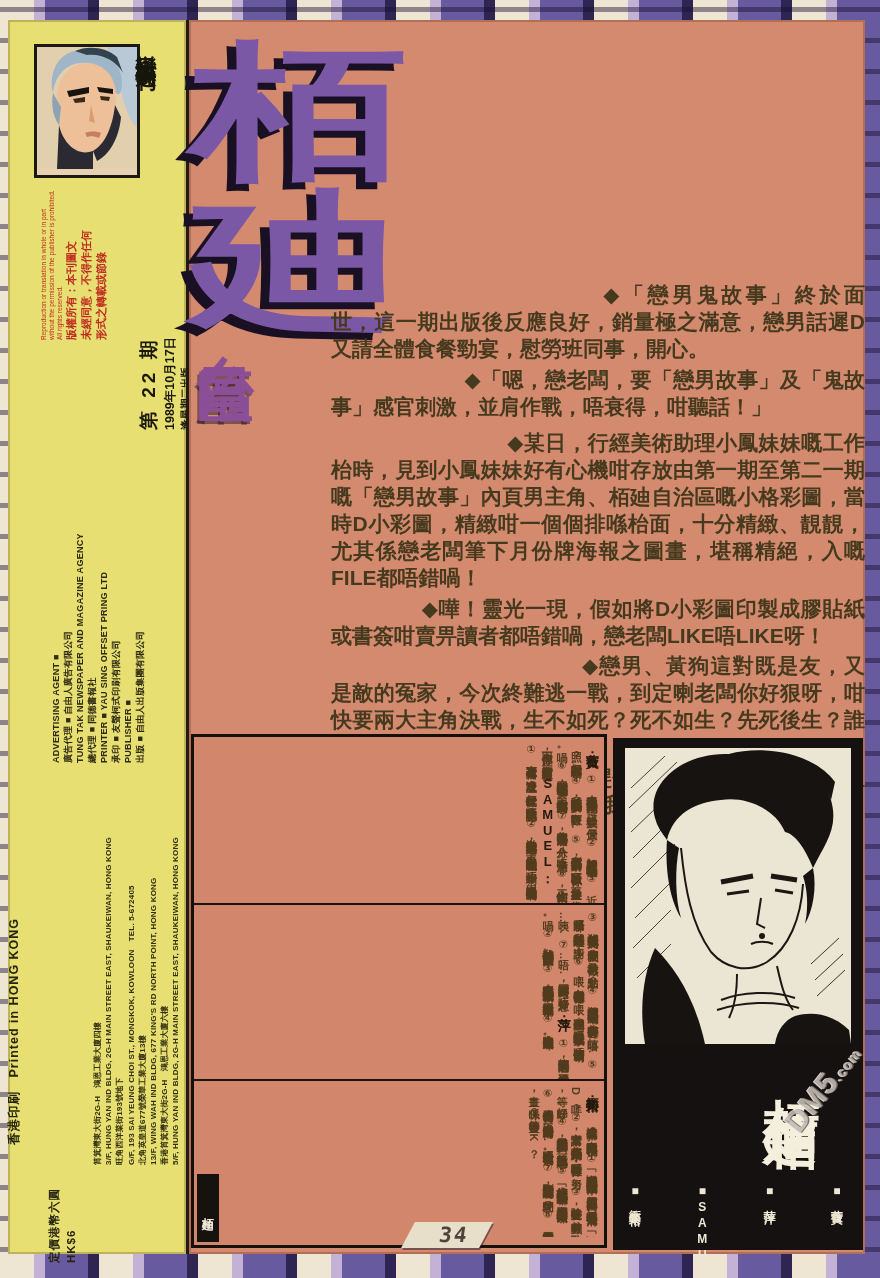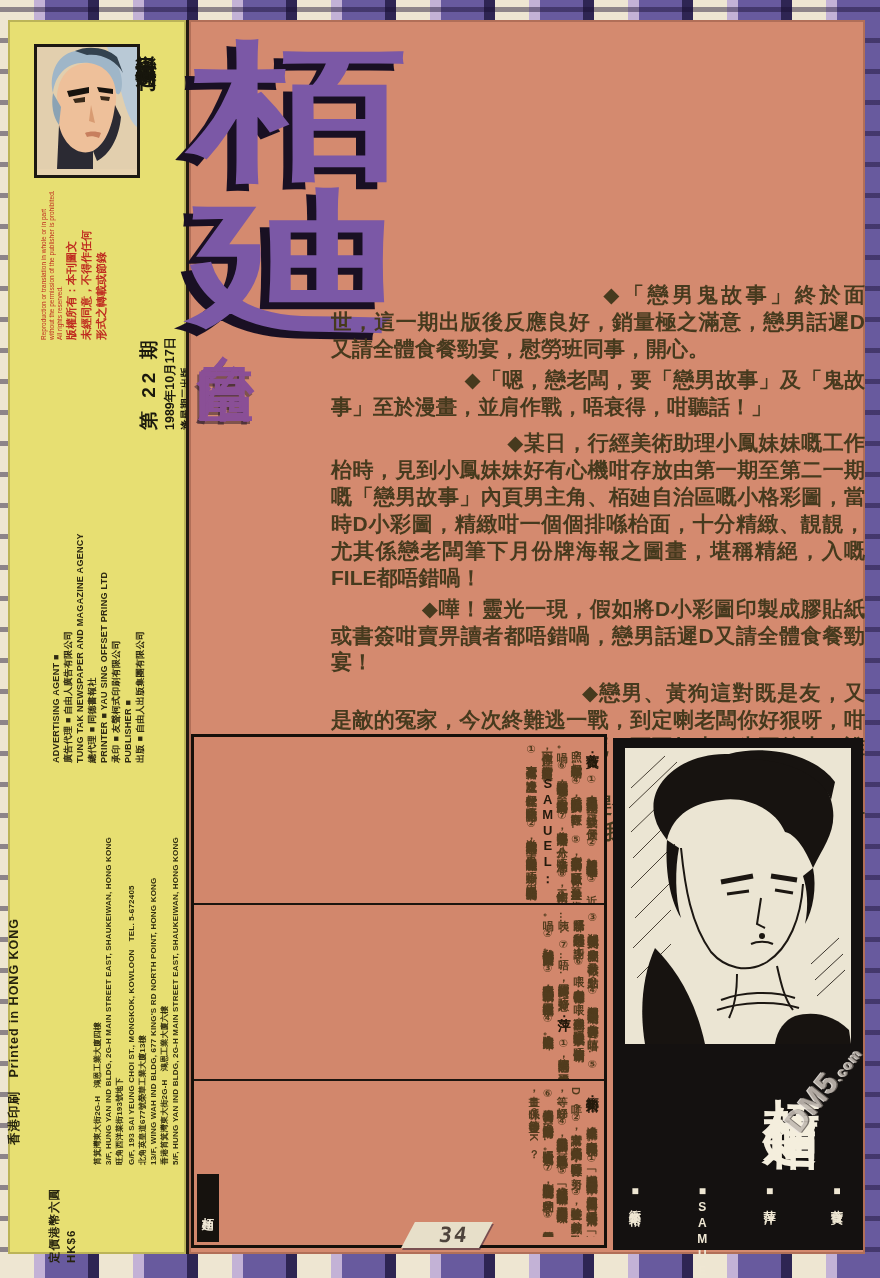--- a/index.html
+++ b/index.html
@@ -145,23 +145,23 @@
     <div>定價港幣六圓</div>
     <div>HK$6</div>
   </div>
 
   <div class="pink">
     <div class="bigchar bc1">栢</div>
     <div class="bigchar bc2">廸</div>
     <div class="subtitle">自治區</div>
     <div class="editorial">
         <p style="text-indent: 51%;">◆「戀男鬼故事」終於面世，這一期出版後反應良好，銷量極之滿意，戀男話遲D又請全體食餐勁宴，慰勞班同事，開心。</p>
-        <p style="text-indent: 25%;">◆「嗯，戀老闆，要「戀男故事」及「鬼故事」至於漫畫，並肩作戰，唔衰得，咁聽話！」</p>
+        <p style="text-indent: 25%;">◆「嗯，戀老闆，要「戀男故事」及「鬼故事」感官刺激，並肩作戰，唔衰得，咁聽話！」</p>
         <p style="text-indent: 33%; margin-top: 10px;">◆某日，行經美術助理小鳳妹妹嘅工作枱時，見到小鳳妹妹好有心機咁存放由第一期至第二一期嘅「戀男故事」內頁男主角、栢廸自治區嘅小格彩圖，當時D小彩圖，精緻咁一個個排喺枱面，十分精緻、靚靚，尤其係戀老闆筆下月份牌海報之圖畫，堪稱精絕，入嘅FILE都唔錯喎！</p>
-        <p style="text-indent: 17%;">◆嘩！靈光一現，假如將D小彩圖印製成膠貼紙或書簽咁賣畀讀者都唔錯喎，戀男話遲D又請全體食餐勁宴！</p>
+        <p style="text-indent: 17%;">◆嘩！靈光一現，假如將D小彩圖印製成膠貼紙或書簽咁賣畀讀者都唔錯喎，戀老闆LIKE唔LIKE呀！</p>
         <p style="text-indent: 47%;">◆戀男、黃狗這對既是友，又是敵的冤家，今次終難逃一戰，到定喇老闆你好狠呀，咁快要兩大主角決戰，生不如死？死不如生？先死後生？誰死誰生？</p>
         <p style="text-indent: 30%;">◆講咗先，趕住去睇午夜場，戀戀兩個星期未入過戲院啦，MARK哥，我來了！</p>
       </div>
 
     <div class="letters">
       <div class="band b1"><span class="lh">薇寶： </span><span>①我嘅出生日期係六八年八月十九日，已經廿一歲，大個仔。 </span><span>②希望將來有出版個人畫集嘅機會啦。 </span><span>③近照？我好耐冇影相喇。 </span><span>④我以前出過鏡嘅書都唔少喎，一齊數吓…… </span><span>⑤所有稿件都屬於公司的，所以唔可以俾你，至於漫畫，根本就冇寄喎。 </span><span>⑥我同劉偉嘅關係冇乜嘢唔妥，不過你冇回郵信封喎。 </span><span>⑦你嘅字幾清楚㗎，八十分，唔滿意？ </span><span>⑧工作太忙喇，唔可以私下回信俾你，嚮信箱度答咗一樣。 </span><span class="lh">SAMUEL： </span><span>①上次冇覆你封信？邊次上次呀？我好忙㗎，啲嘢唔記得咯。 </span><span>②送印畫俾你本來冇問題，不過如果話係謝罪嘅嘢，唔好喇！因為我唔覺得有錯喎！ </span></div>
       <div class="band b2"><span>③殺劍係咪好似力劍笑？你問我呀？我又冇份做，點知？ </span><span>④殺劍嘅出版日期已經決定咗喇！你冇睇廣告咩？嘻嘻…… </span><span>⑤殺劍好唔好睇？我梗係話好啦，多謝！ </span><span>⑥喂！老友你係咪寄錯信呀？喂！本廸係殺劍，唔係戀男故事嘅「永仁」？唔信去問創哥喇！咦…… </span><span>⑦唔……同你講吓笑啫，唔好介意。 </span><span class="lh">萍萍： </span><span>①妳嘅要求冇問題，不過你好似冇回郵信封喎。 </span><span>②我都希望快啲有作品同大家見面。 </span><span>③我喺本書嘅主要工作係兼職車稿，同埋畫嘢稿件。 </span><span>④晌自由人做咗幾個月咋。 </span></div>
       <div class="band b3"><span class="lh">衝榮裕： </span><span>邊有成年咁長？多謝你嘅支持同祝福。 </span><span>①「感官刺激」嗰個專欄之所以唔用漫畫嘅插圖，相信係因為風格問題，你唔覺得唔襯「清」D、「特出」D咩？ </span><span>②老實講，你嘅公仔仲未夠水準，所以暫時唔俾分住，努力。 </span><span>③除咗畫公仔，仲有睇戲、聽歌等等，好睇。 </span><span>④戀男嘅畫風試吓新嘢，可能係搵緊「心息」。 </span><span>⑤武打招式係「武道館」家傳武功嚟嘛，有機會再詳細介紹俾大家知㗎！ </span><span>⑥邊個會出特刊？不過仲未開始籌備……唔知會唔會搞呢。 </span><span>⑦劉定堅負責嗰間新店嘅嘢呵，仲駛問？ </span><span>⑧等你遲啲畫漫畫，係咪？等印畫，OK？ </span></div>
       <div class="sig">栢廸</div>
     </div>

